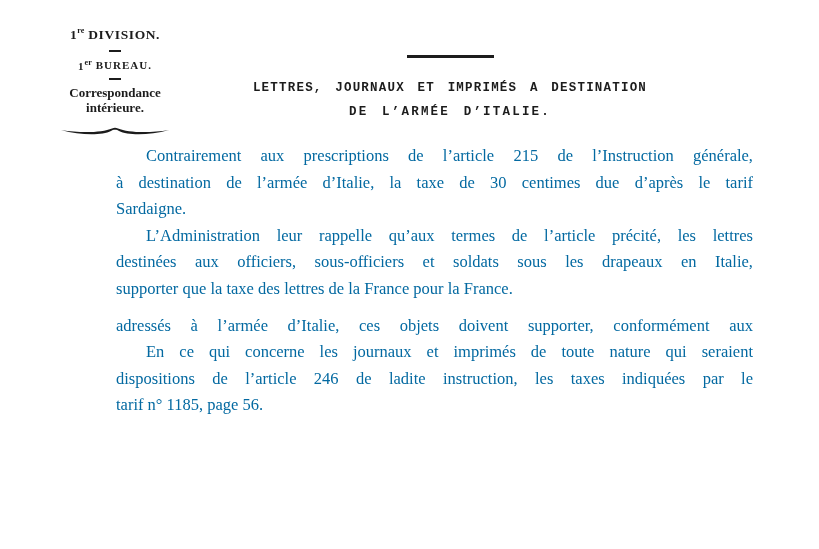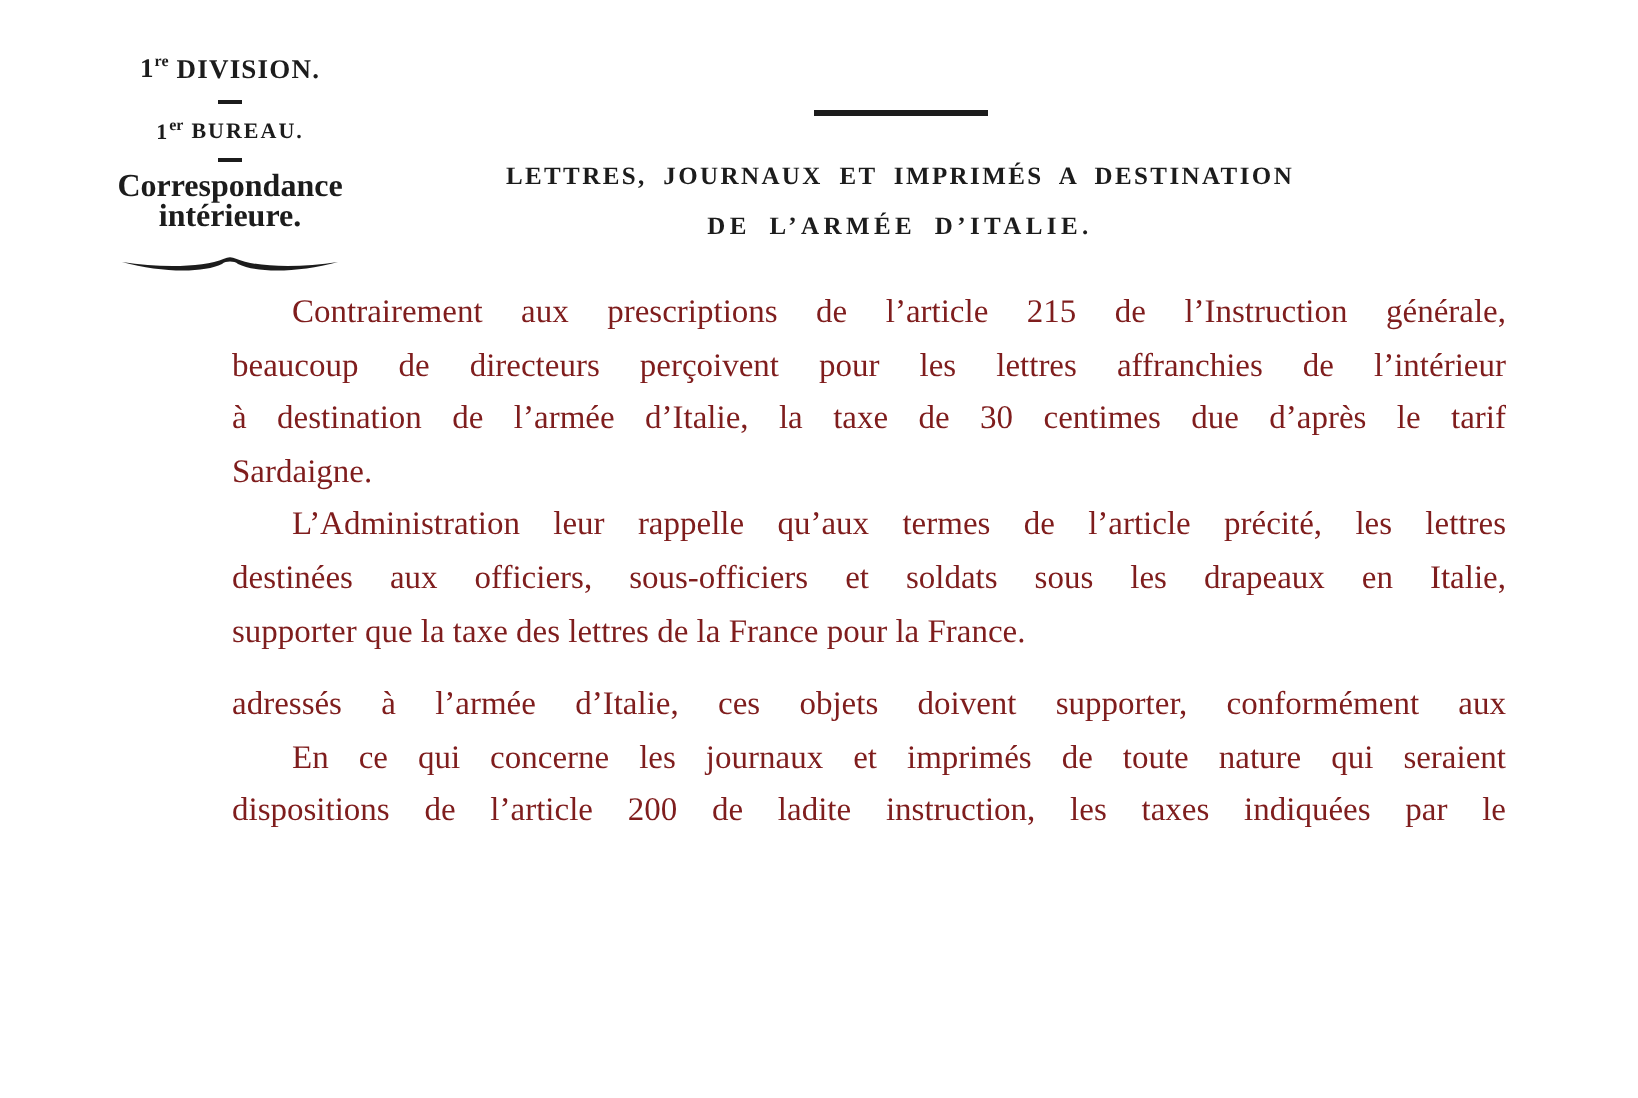--- a/index.html
+++ b/index.html
@@ -40,33 +40,34 @@
     margin: 7px auto 6px auto;
   }
   .lh-bureau {
     font-weight: bold;
     font-size: 11px;
     letter-spacing: 1px;
     white-space: nowrap;
   }
   .lh-service {
     font-weight: bold;
-    font-size: 16px;
+    font-size: 13px;
     line-height: 14.5px;
     margin-top: 2px;
   }
   .flourish-wrap { margin-top: 7px; }
 
   
   .heading {
     position: absolute;
     left: 230px;
     top: 55px;
     width: 440px;
     text-align: center;
+    font-family: Liberation Mono, monospace;
   }
   .heading-rule {
     width: 87px;
     height: 3px;
     background: #1c1c1c;
     margin: 0 auto 23px auto;
   }
   .heading-l1 {
     font-weight: bold;
     font-size: 12.5px;
@@ -84,21 +85,21 @@
   }
 
   
   .body-text {
     position: absolute;
     left: 116px;
     top: 143px;
     width: 637px;
     font-size: 16.5px;
     line-height: 26.6px;
-    color: #7f1d1d;
+    color: #0369a1;
   }
   .para { margin: 0; }
   .para.gap-before { margin-top: 10px; }
   .line {
     text-align: justify;
     text-align-last: justify;
   }
   .line.first { text-indent: 30px; }
   .line.last { text-align-last: left; }
 
@@ -141,34 +142,33 @@
 
   <div class="heading">
     <div class="heading-rule"></div>
     <div class="heading-l1">LETTRES, JOURNAUX ET IMPRIMÉS A DESTINATION</div>
     <div class="heading-l2">DE L’ARMÉE D’ITALIE.</div>
   </div>
 
   <div class="body-text">
     <div class="para">
       <div class="line first">Contrairement aux prescriptions de l’article 215 de l’Instruction générale,</div>
-      <div class="line">beaucoup de directeurs perçoivent pour les lettres affranchies de l’intérieur</div>
       <div class="line">à destination de l’armée d’Italie, la taxe de 30 centimes due d’après le tarif</div>
       <div class="line last">Sardaigne.</div>
     </div>
 
     <div class="para">
       <div class="line first">L’Administration leur rappelle qu’aux termes de l’article précité, les lettres</div>
       <div class="line">destinées aux officiers, sous-officiers et soldats sous les drapeaux en Italie,</div>
       <div class="line last">supporter que la taxe des lettres de la France pour la France.</div>
     </div>
 
     <div class="para gap-before">
       <div class="line">adressés à l’armée d’Italie, ces objets doivent supporter, conformément aux</div>
       <div class="line first">En ce qui concerne les journaux et imprimés de toute nature qui seraient</div>
-      <div class="line">dispositions de l’article 200 de ladite instruction, les taxes indiquées par le</div>
+      <div class="line">dispositions de l’article 246 de ladite instruction, les taxes indiquées par le</div>
       <div class="line last">tarif n° 1185, page 56.</div>
     </div>
   </div>
 
   <div class="scan-line"></div>
 
 </div>
 
 </body></html>

